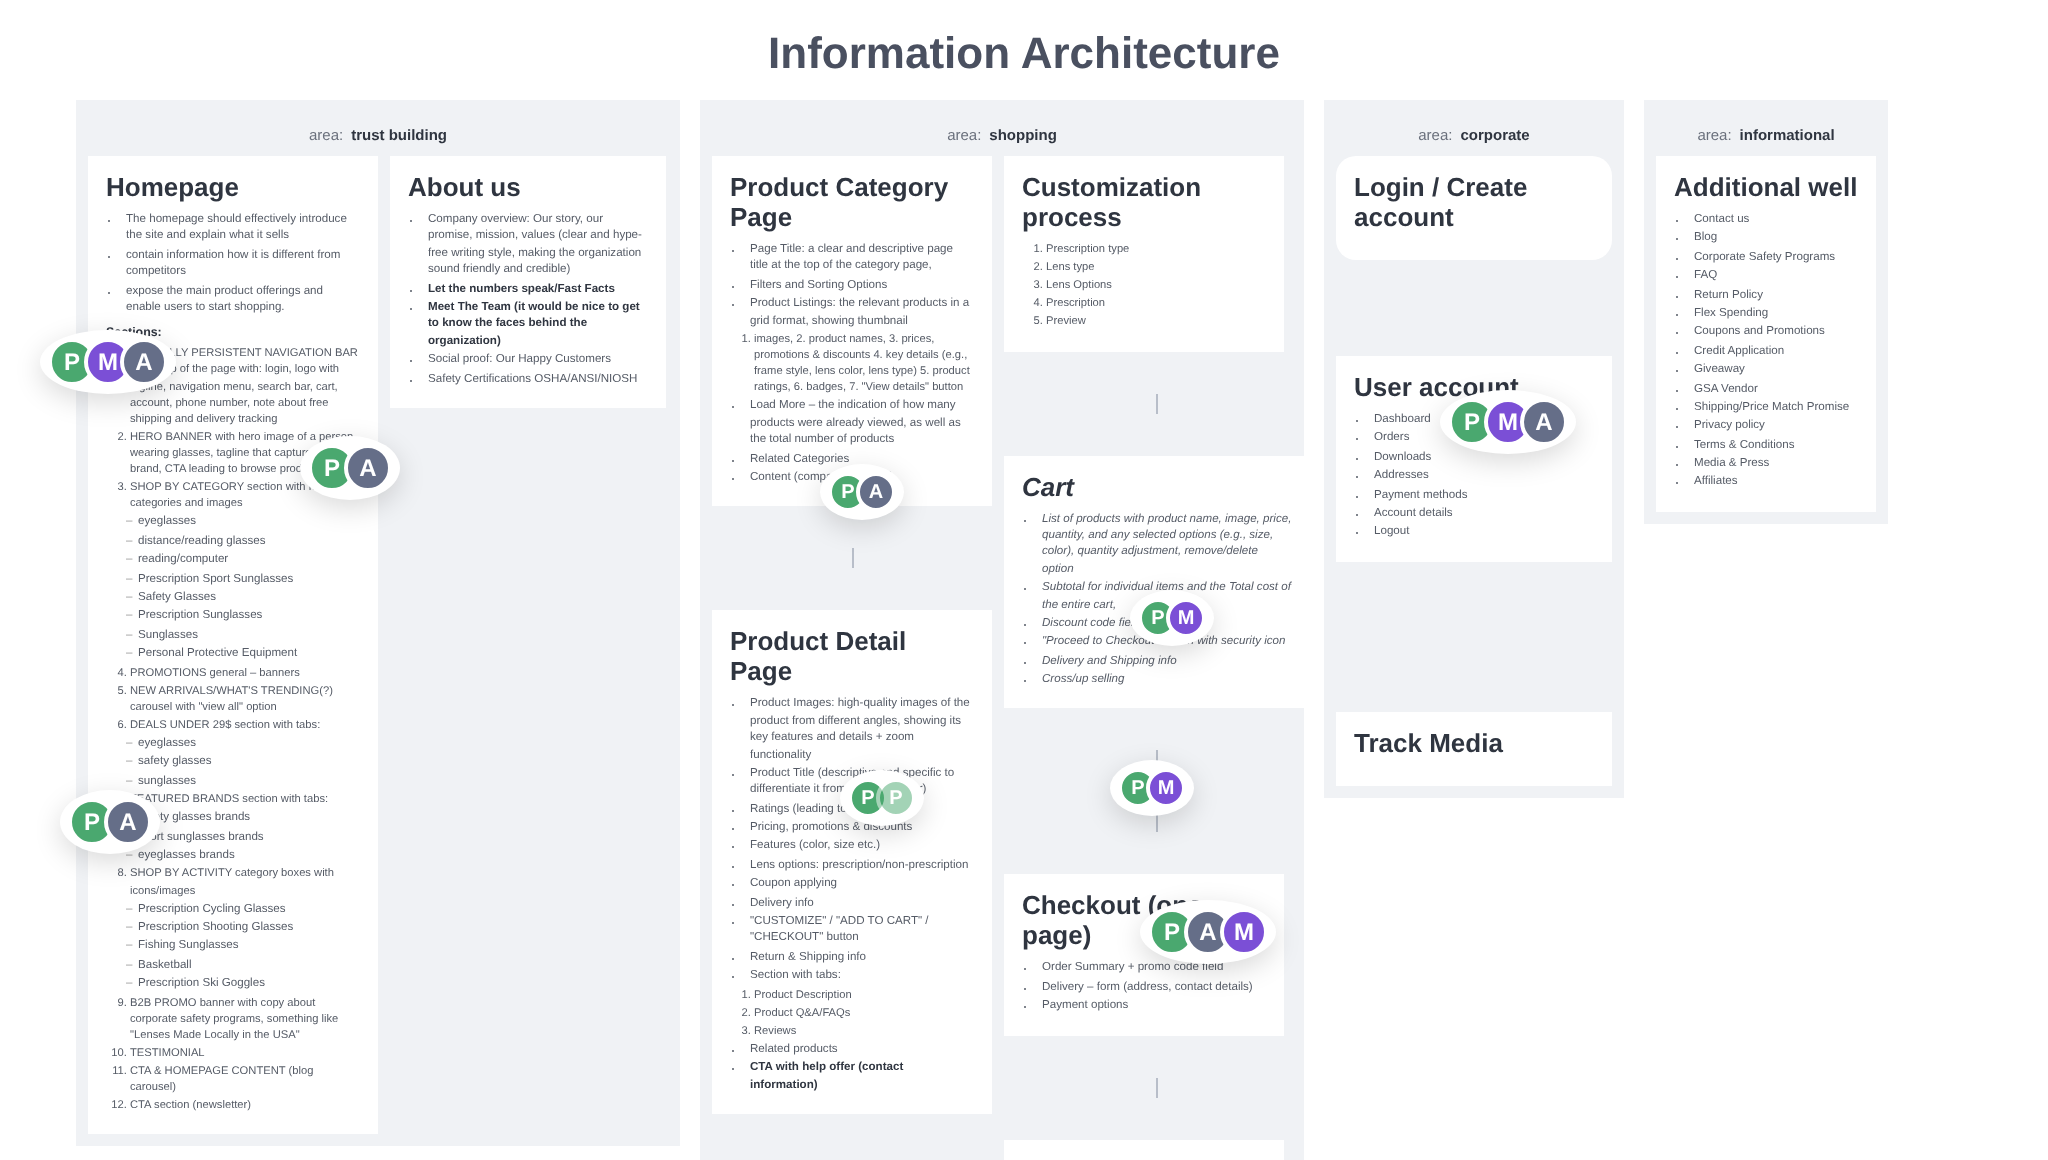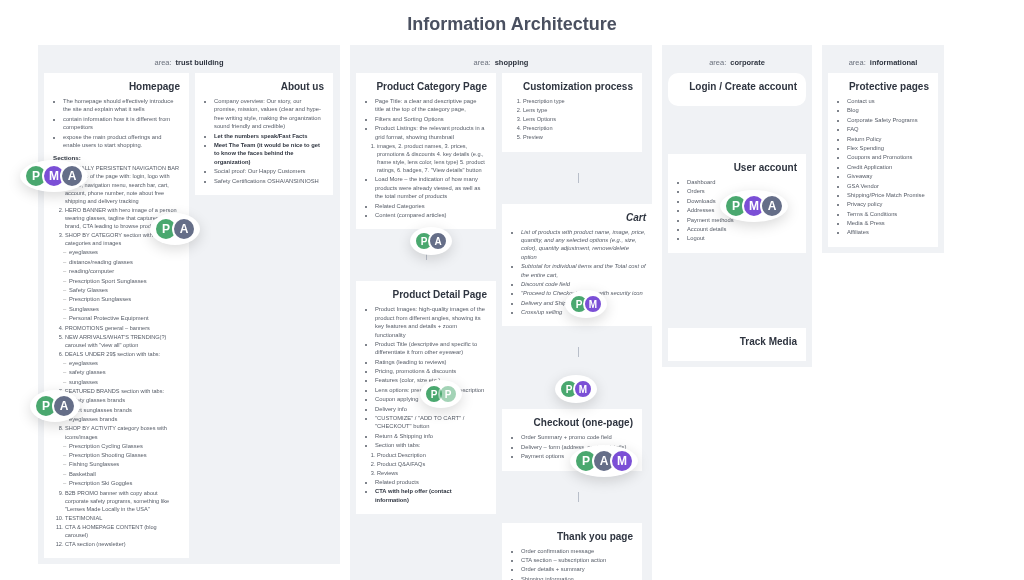--- a/index.html
+++ b/index.html
@@ -6,21 +6,21 @@
   html, body {
     width: 1024px;
     height: 580px;
     background: #fff;
     font-family: -apple-system, "Segoe UI", Helvetica, Arial, sans-serif;
     color: #2f3540;
     overflow: hidden;
   }
   .page-title {
     text-align: center;
-    font-size: 18px;
+    font-size: 22px;
     font-weight: 600;
     color: #4a5060;
     margin: 14px 0 10px;
   }
   .canvas {
     padding: 0 0 0 38px;
     display: flex;
     gap: 10px;
     align-items: flex-start;
   }
@@ -40,24 +40,23 @@
   .area-header b { color: #2f3540; font-weight: 700; }
   .cols { display: flex; gap: 6px; align-items: flex-start; }
   .col { display: flex; flex-direction: column; gap: 21px; }
   .card {
     background: #fff;
     padding: 8px 9px 9px;
     width: 140px;
     position: relative;
   }
   .card h3 {
-    font-size: 10px;
+    font-size: 13px;
     font-weight: 700;
     margin-bottom: 5px;
-    text-align: right;
   }
   .card h4 {
     font-size: 6.2px;
     font-weight: 700;
     margin: 5px 0 3px;
   }
   .card ul {
     list-style: disc;
     padding-left: 10px;
   }
@@ -340,21 +339,21 @@
       </div>
     </div>
   </div>
 
   <div class="area" style="width:122px;">
     <div class="area-header">
       <span>area:</span>
         <b>informational</b>
     </div>
     <div class="card" style="width:110px;">
-      <h3>Protective pages</h3>
+      <h3>Additional well</h3>
       <ul>
         <li>Contact us</li>
         <li>Blog</li>
         <li>Corporate Safety Programs</li>
         <li>FAQ</li>
         <li>Return Policy</li>
         <li>Flex Spending</li>
         <li>Coupons and Promotions</li>
         <li>Credit Application</li>
         <li>Giveaway</li>

